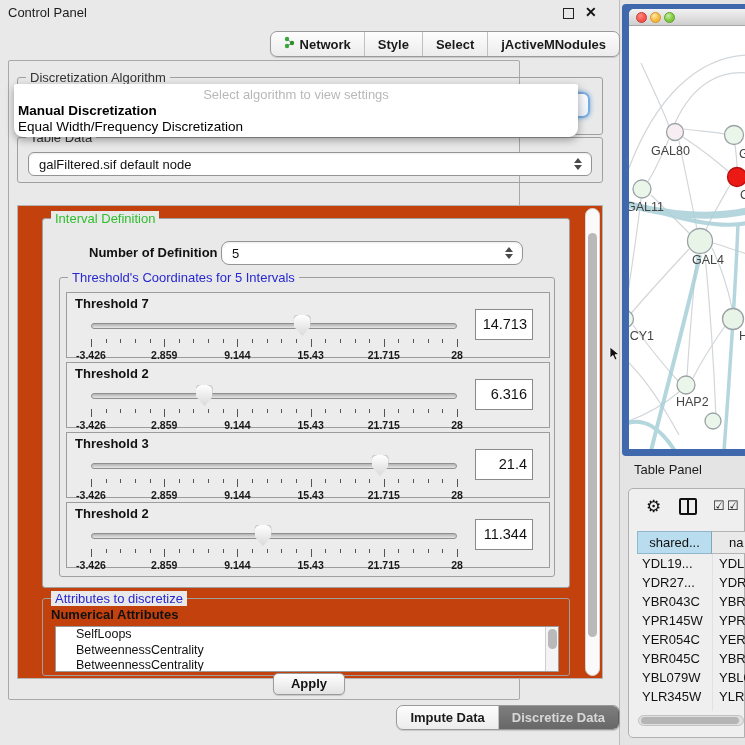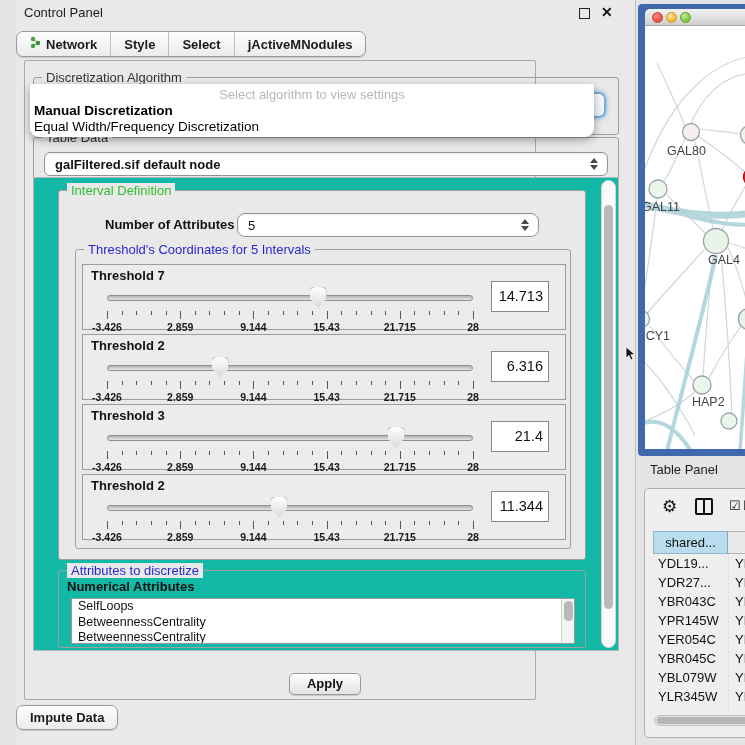--- a/index.html
+++ b/index.html
@@ -1,28 +1,28 @@
 <!DOCTYPE html>
 <html><head>
 <meta charset="utf-8">
 <style>
   * { margin:0; padding:0; box-sizing:border-box; }
   html,body { width:745px; height:745px; }
   body { font-family:"Liberation Sans", sans-serif; background:#e4e4e4; position:relative; overflow:hidden; }
-  #root { position:absolute; inset:0;margin-left:16px; }
+  #root { position:absolute; inset:0; }
 
   
   #control-panel { position:absolute; left:0; top:0; width:620px; height:745px; background:#e9e9e9; border-right:1px solid #bdbdbd; }
   .cp-titlebar { position:absolute; left:0; top:0; width:100%; height:24px; }
   .cp-title { position:absolute; left:8px; top:5px; font-size:13px; color:#1c1c1c; }
   .float-icon { position:absolute; left:563px; top:8px; width:11px; height:11px; border:1.5px solid #222; background:transparent; }
   .close-icon { position:absolute; left:585px; top:4px; font-size:14px; font-weight:bold; color:#111; }
 
   
-  .seg-wrap { position:absolute; left:0; width:620px; display:flex; justify-content:flex-start; }
+  .seg-wrap { position:absolute; left:0; width:620px; display:flex; justify-content:flex-end; }
   .seg-group { display:flex; border:1px solid #9a9a9a; border-radius:7px; overflow:hidden; background:linear-gradient(#fdfdfd,#ececec); box-shadow:0 1px 1px rgba(0,0,0,.15); }
   .seg { padding:4px 13px; font-size:13px; font-weight:600; color:#1a1a1a; border-right:1px solid #c0c0c0; display:flex; align-items:center; gap:5px; white-space:nowrap; }
   .seg:last-child { border-right:none; }
   .seg.selected { background:linear-gradient(#7e7e7e,#676767); color:#d8d8d8; border-right:1px solid #5e5e5e; }
   #top-tabs { top:31px; }
   #bottom-tabs { top:705px; }
 
   
   #main-panel { position:absolute; left:8px; top:60px; width:512px; height:640px; background:#e9e9e9; border:1px solid #a9a9a9; border-radius:2px; }
 
@@ -33,39 +33,39 @@
 
   
   .combo { position:absolute; background:#fff; border:1px solid #949494; border-radius:6px; font-size:13px; color:#111; display:flex; align-items:center; box-shadow:inset 0 1px 2px rgba(0,0,0,.08); }
   .combo .val { padding-left:10px; flex:1; overflow:hidden; white-space:nowrap; }
   .updown { width:10px; margin-right:8px; display:flex; flex-direction:column; align-items:center; gap:2px; }
   .updown i { width:0; height:0; border-left:4px solid transparent; border-right:4px solid transparent; }
   .updown i.up { border-bottom:5px solid #4a4a4a; }
   .updown i.dn { border-top:5px solid #4a4a4a; }
 
   
-  #scrollpane { position:absolute; left:8px; top:116px; width:586px; height:474px; border:1px solid #b5b5b5; background:#14b8a6; }
+  #scrollpane { position:absolute; left:8px; top:144px; width:586px; height:474px; border:1px solid #b5b5b5; background:#c2410c; }
   .vsb { position:absolute; background:#f4f4f4; border-left:1px solid #cfcfcf; }
   .vsb .thumb { position:absolute; left:2px; background:#b9b9b9; border-radius:6px; }
 
   
   .t-row { position:relative; width:484px; height:66px; border:1px solid #9c9c9c; background:#ececec; margin-bottom:4px; }
   .t-title { position:absolute; left:8px; top:3px; font-size:13px; font-weight:bold; color:#111; }
   .t-slider { position:absolute; left:24px; top:22px; width:366px; height:42px; }
   .sl-track { position:absolute; left:0; top:8px; width:100%; height:6px; border:1px solid #8f8f8f; border-radius:4px; background:linear-gradient(#b3b3b3,#e6e6e6); }
   .sl-thumb { position:absolute; top:0; width:17px; height:21px; transform:translateX(-50%); background:linear-gradient(#ffffff,#d9d9d9); border-radius:6px 6px 3px 3px; clip-path:polygon(0 0,100% 0,100% 55%,50% 100%,0 55%); filter:drop-shadow(0 0 1px #777); }
   .sl-ticks { position:absolute; left:0; top:24px; width:100%; height:8px; }
   .sl-ticks i { position:absolute; top:0; width:1px; background:#555; }
   .sl-labels { position:absolute; left:0; top:34px; width:100%; height:13px; }
   .sl-labels span { position:absolute; transform:translateX(-50%); font-size:10.5px; font-weight:700; color:#1a1a1a; white-space:nowrap; }
   .valuebox { position:absolute; left:408px; top:16px; width:58px; height:31px; background:#fff; border:1px solid #8a8a8a; font-size:14.5px; color:#111; text-align:right; padding:6px 5px 0 0; }
 
   
   .listbox { position:absolute; background:#fff; border:1px solid #9a9a9a; overflow:hidden; }
-  .listbox .item { font-size:12.5px; color:#111; line-height:15.5px; padding-left:6px; white-space:nowrap; }
+  .listbox .item { font-size:12.5px; color:#111; line-height:15.5px; padding-left:20px; white-space:nowrap; }
 
   .apply-btn { position:absolute; left:264px; top:612px; width:72px; height:22px; border:1px solid #9b9b9b; border-radius:5px; background:linear-gradient(#ffffff,#e2e2e2); font-size:13px; font-weight:600; color:#111; text-align:center; line-height:20px; box-shadow:0 1px 1px rgba(0,0,0,.15); }
 
   
   #algo-popup { position:absolute; left:14px; top:84px; width:564px; height:53px; background:#fff; border-radius:2px 2px 9px 9px; box-shadow:0 3px 8px rgba(0,0,0,.35); z-index:60; }
   #algo-popup .ph { position:absolute; left:0; top:3px; width:100%; text-align:center; font-size:13px; color:#b8b8b8; }
   #algo-popup .opt { position:absolute; left:4px; font-size:13.5px; color:#000; white-space:nowrap; }
   #algo-popup .opt.b { font-weight:bold; }
   #focus-combo { position:absolute; left:556px; top:92px; width:34px; height:26px; border:2px solid #7aabdd; border-radius:7px; background:linear-gradient(#fbfdff,#e9f1fa); box-shadow:0 0 5px #6fa8dc; z-index:50; }
 
@@ -138,34 +138,34 @@
     </div>
 
     <div id="main-panel">
 
       <div class="fieldset" style="left:8px; top:16px; width:586px; height:58px;">
         <span class="legend">Discretization Algorithm</span>
       </div>
 
       <div class="fieldset" style="left:8px; top:76px; width:586px; height:46px;">
         <span class="legend">Table Data</span>
-        <div class="combo" style="left:10px; top:14px; width:564px; height:24px;font-weight:bold;">
+        <div class="combo" style="left:10px; top:14px; width:564px; height:24px;">
           <span class="val">galFiltered.sif default node</span>
           <span class="updown">
               <i class="up"></i>
               <i class="dn"></i>
             </span>
         </div>
       </div>
 
       <div id="scrollpane">
 
         <div class="fieldset" style="left:24px; top:12px; width:528px; height:370px; background:#e9e9e9;">
           <span class="legend green">Interval Definition</span>
-          <span class="lbl" style="left:46px; top:26px;">Number of Attributes</span>
+          <span class="lbl" style="left:46px; top:26px;">Number of Definition</span>
           <div class="combo" style="left:178px; top:22px; width:302px; height:24px; border-radius:8px;">
             <span class="val">5</span>
             <span class="updown">
                 <i class="up"></i>
                 <i class="dn"></i>
               </span>
           </div>
           <div class="fieldset" style="left:16px; top:58px; width:496px; height:300px;">
             <span class="legend blue">Threshold's Coordinates for 5 Intervals</span>
             <div id="threshold-list" style="position:absolute; left:6px; top:14px;">
@@ -372,20 +372,23 @@
         </div>
       </div>
 
       <div class="apply-btn">Apply</div>
     </div>
 
     <div class="seg-wrap" id="bottom-tabs">
       <div class="seg-group" id="bottom-tab-group">
           <div class="seg">
             <span>Impute Data</span>
+          </div>
+          <div class="seg selected">
+            <span>Discretize Data</span>
           </div>
         </div>
     </div>
 
     <div id="focus-combo"></div>
     <div id="algo-popup">
       <div class="ph">Select algorithm to view settings</div>
       <div class="opt b" style="top:19px;">Manual Discretization</div>
       <div class="opt" style="top:35px;">Equal Width/Frequency Discretization</div>
     </div>

